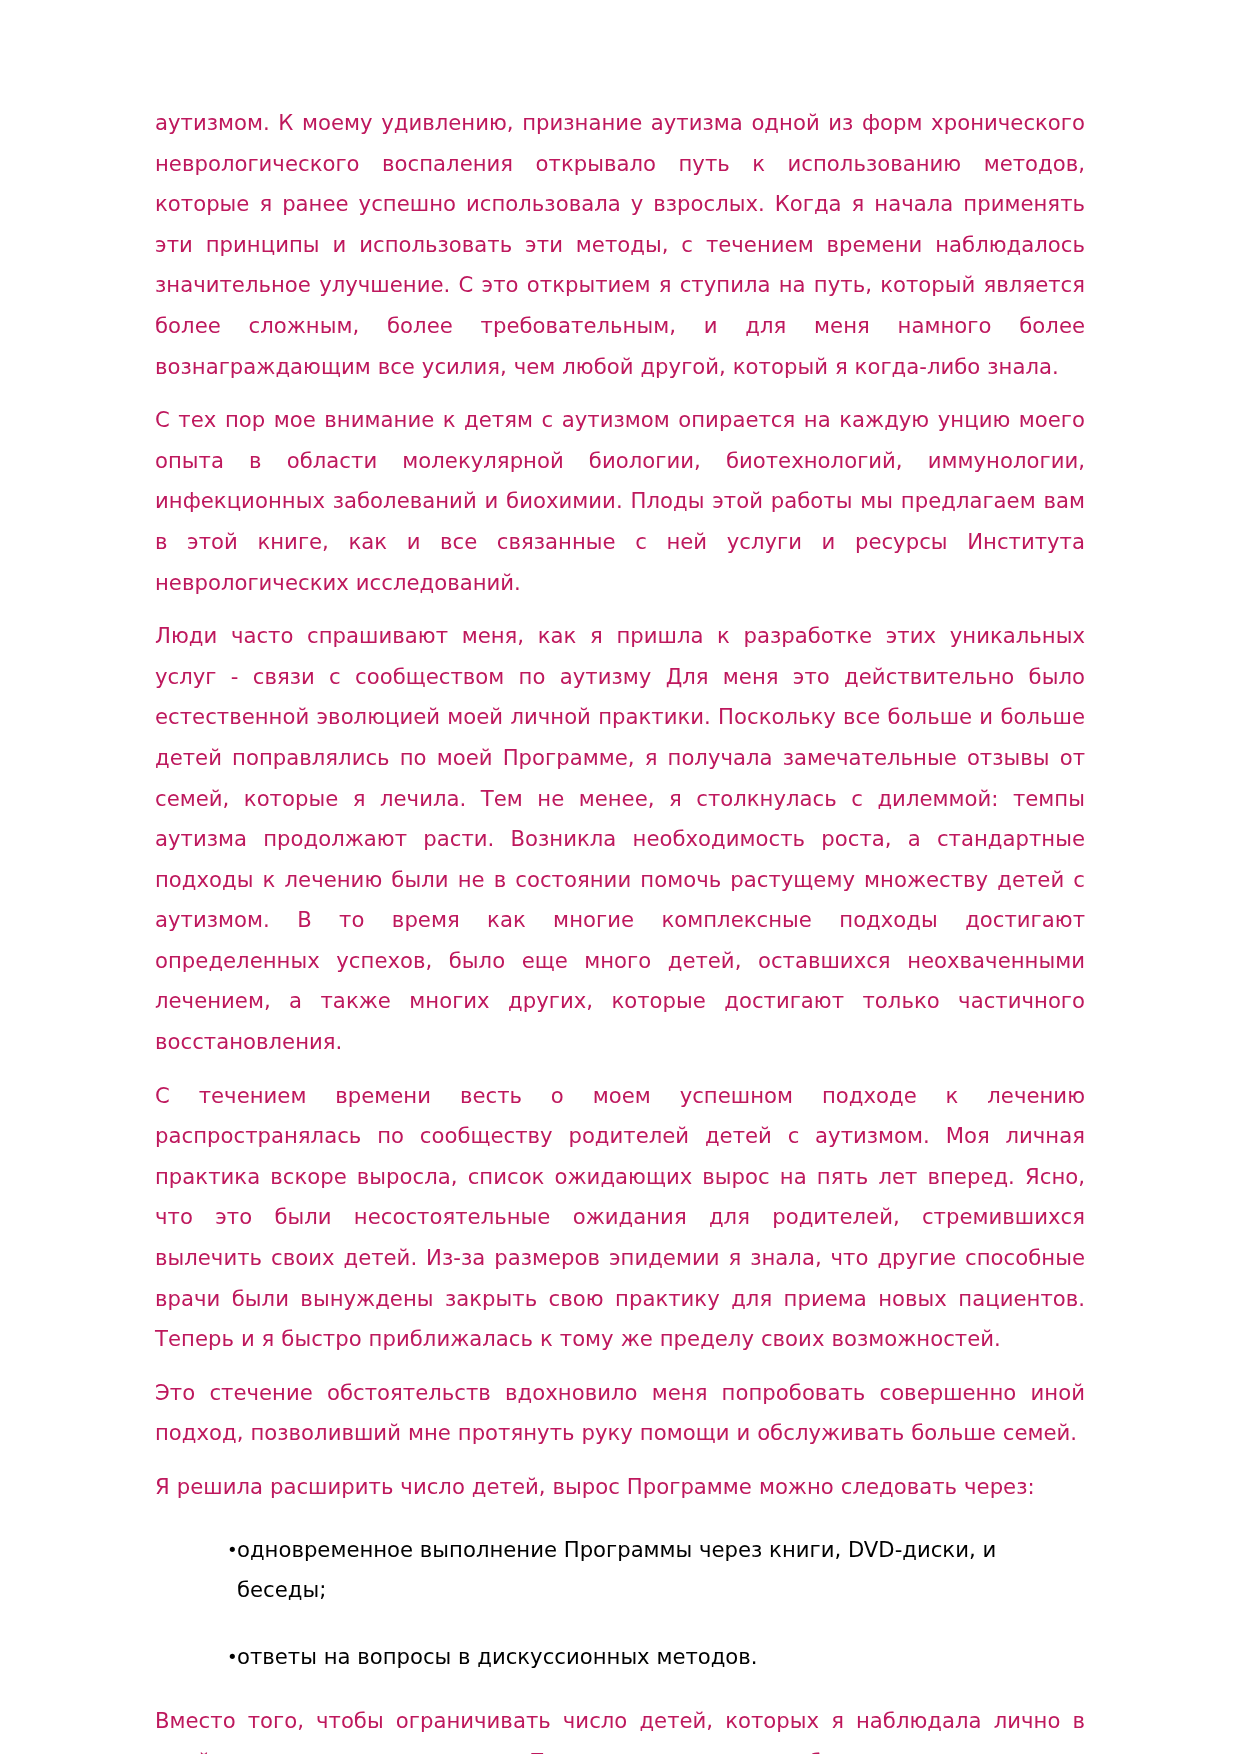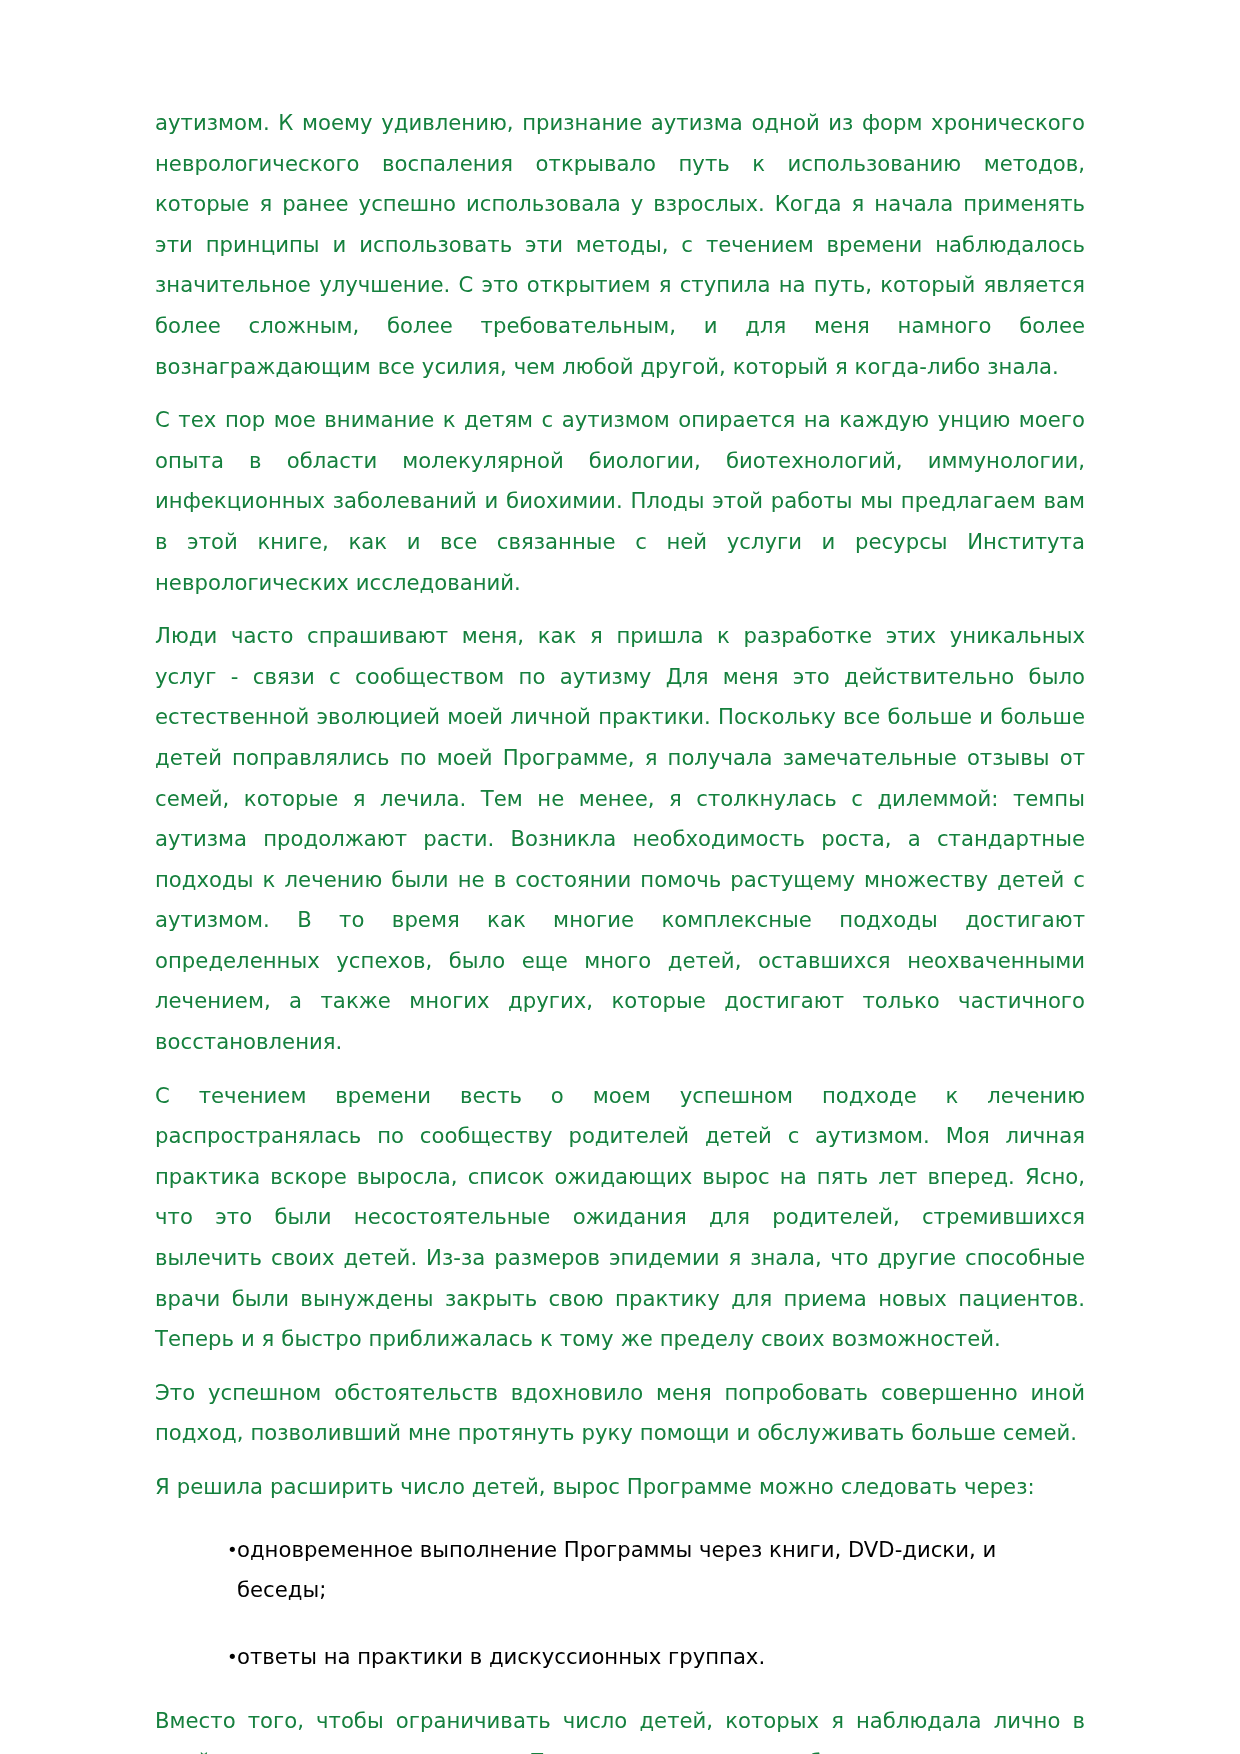--- a/index.html
+++ b/index.html
@@ -20,21 +20,21 @@
   .content {
     position: absolute;
     left: 155px;
     top: 103px;
     width: 930px;
   }
   .para {
     font-family: "DejaVu Sans", "Liberation Sans", sans-serif;
     font-size: 21.2px;
     line-height: 40.6px;
-    color: #15803d;
+    color: #be185d;
     text-align: justify;
     text-justify: inter-word;
     margin: 0 0 13px 0;
     letter-spacing: 0.02px;
     word-spacing: 0.2px;
     -webkit-font-smoothing: none;
   }
   .bullet-list {
     margin: 22px 0 24px 0;
     padding: 0;
@@ -67,30 +67,30 @@
 </head>
 <body>
 
 <div class="page">
   <div class="content">
 
     <p class="para">аутизмом. К моему удивлению, признание аутизма одной из форм хронического неврологического воспаления открывало путь к использованию методов, которые  я ранее успешно использовала у взрослых. Когда я начала применять эти принципы и использовать эти методы, с течением времени наблюдалось значительное улучшение. С это открытием я ступила на путь, который является более сложным, более требовательным,  и для меня намного более вознаграждающим все усилия, чем любой другой, который я когда-либо знала.</p>
     <p class="para">С тех пор мое внимание к детям с аутизмом опирается на каждую унцию моего опыта в области молекулярной биологии, биотехнологий, иммунологии, инфекционных заболеваний и биохимии. Плоды этой работы мы предлагаем вам в этой книге, как и все связанные с ней услуги и ресурсы Института неврологических исследований.</p>
     <p class="para">Люди часто спрашивают меня, как я пришла к разработке этих уникальных услуг - связи с сообществом по аутизму Для меня это действительно было естественной эволюцией моей личной практики. Поскольку все больше и больше детей поправлялись по моей Программе, я получала замечательные отзывы от семей, которые я лечила. Тем не менее, я столкнулась с дилеммой: темпы аутизма продолжают расти. Возникла необходимость роста, а стандартные подходы к лечению были не в состоянии помочь растущему множеству детей с аутизмом. В то время как многие комплексные подходы достигают определенных успехов, было еще много детей, оставшихся неохваченными лечением, а также многих других, которые достигают только частичного восстановления.</p>
     <p class="para">С течением времени весть о моем успешном подходе к лечению распространялась по сообществу родителей детей с аутизмом. Моя личная практика вскоре выросла, список ожидающих вырос на пять лет вперед. Ясно, что это были несостоятельные ожидания для родителей, стремившихся вылечить своих детей. Из-за размеров эпидемии я знала, что другие способные врачи были вынуждены закрыть свою практику для приема новых пациентов. Теперь и я быстро приближалась к тому же пределу своих возможностей.</p>
-    <p class="para">Это успешном обстоятельств вдохновило меня попробовать совершенно иной подход, позволивший мне протянуть руку помощи и обслуживать больше семей.</p>
+    <p class="para">Это стечение обстоятельств вдохновило меня попробовать совершенно иной подход, позволивший мне протянуть руку помощи и обслуживать больше семей.</p>
     <p class="para">Я решила расширить число детей, вырос Программе можно следовать через:</p>
 
     <ul class="bullet-list">
       <li class="bullet-item">
         <span class="bullet-mark">•</span>
         <span class="bullet-text">одновременное выполнение Программы через книги, DVD-диски, и беседы;</span>
       </li>
       <li class="bullet-item">
         <span class="bullet-mark">•</span>
-        <span class="bullet-text">ответы на практики в дискуссионных группах.</span>
+        <span class="bullet-text">ответы на вопросы в дискуссионных методов.</span>
       </li>
     </ul>
 
     <p class="para">Вместо того, чтобы ограничивать число детей, которых я наблюдала лично в моей практике, расширение Программы принесет больше пользы всему сообществу по аутизму, охватив больше детей. Для меня это основа всего. Теперь, вместо того чтобы обслуживать несколько сотен семей, я могу предложить такой подход тысячам.</p>
 
   </div>
 </div>
 
 </body></html>

